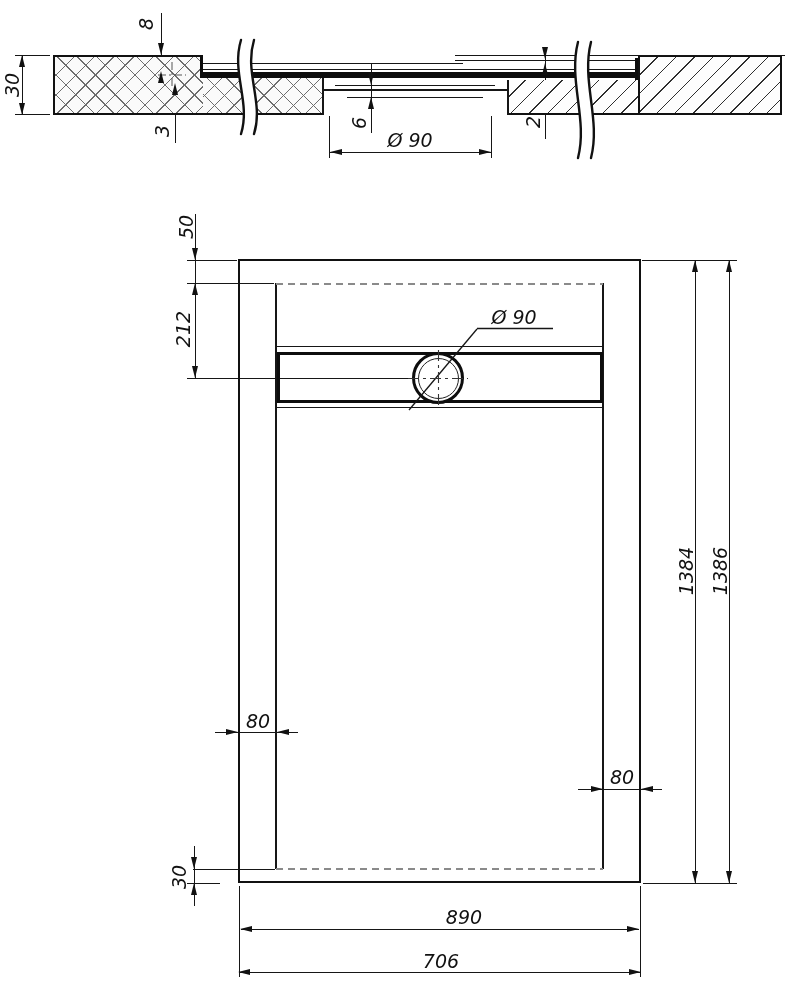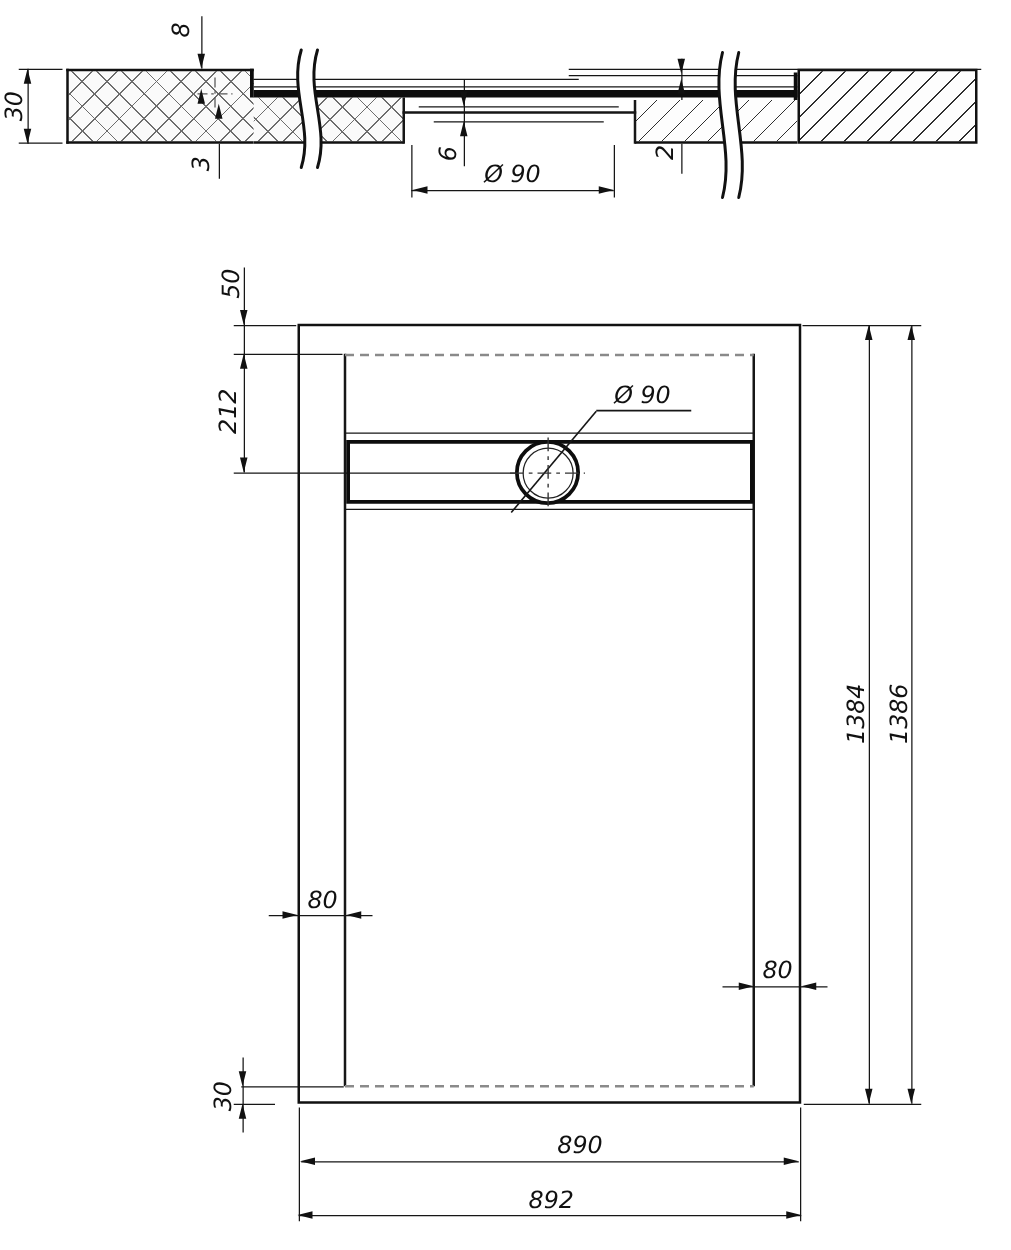--- a/index.html
+++ b/index.html
@@ -152,21 +152,21 @@
 
     <div class="vl" style="left:239px;top:886px;height:91px;"></div>
     <div class="vl" style="left:640px;top:886px;height:91px;"></div>
     <div class="hl" style="left:241px;top:929px;width:398px;"></div>
     <div class="ar left z4" style="left:240px;top:925.5px;"></div>
     <div class="ar right z4" style="left:627px;top:925.5px;"></div>
     <div class="lab z4" style="left:440px;top:917px;margin-left:24px;">890</div>
     <div class="hl" style="left:239px;top:972px;width:402px;"></div>
     <div class="ar left z4" style="left:238px;top:968.5px;"></div>
     <div class="ar right z4" style="left:629px;top:968.5px;"></div>
-    <div class="lab z4" style="left:441px;top:961px;">892</div>
+    <div class="lab z4" style="left:441px;top:961px;">706</div>
   </div>
 
   <svg class="svg-overlay" width="809" height="1000" viewBox="0 0 809 1000">
 
     <g>
       <path d="M241,40 C231,73 251,102 241,134 L254,134 C264,102 244,73 254,40 Z" fill="#ffffff" stroke="none"></path>
       <path d="M241,40 C231,73 251,102 241,134" fill="none" stroke="#111" stroke-width="2.4" stroke-linecap="round"></path>
       <path d="M254,40 C244,73 264,102 254,134" fill="none" stroke="#111" stroke-width="2.4" stroke-linecap="round"></path>
     </g>
 

